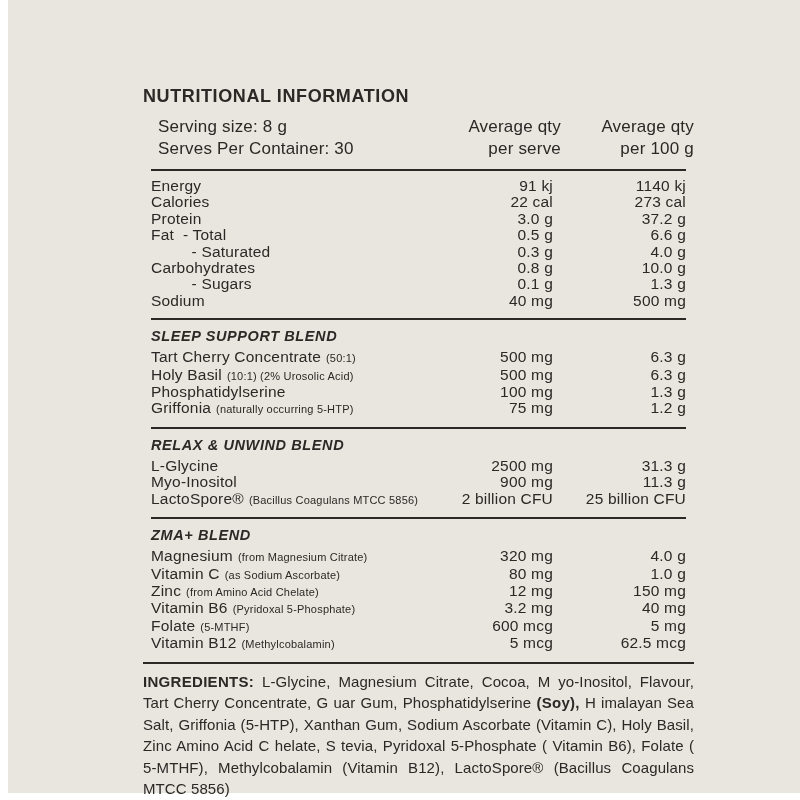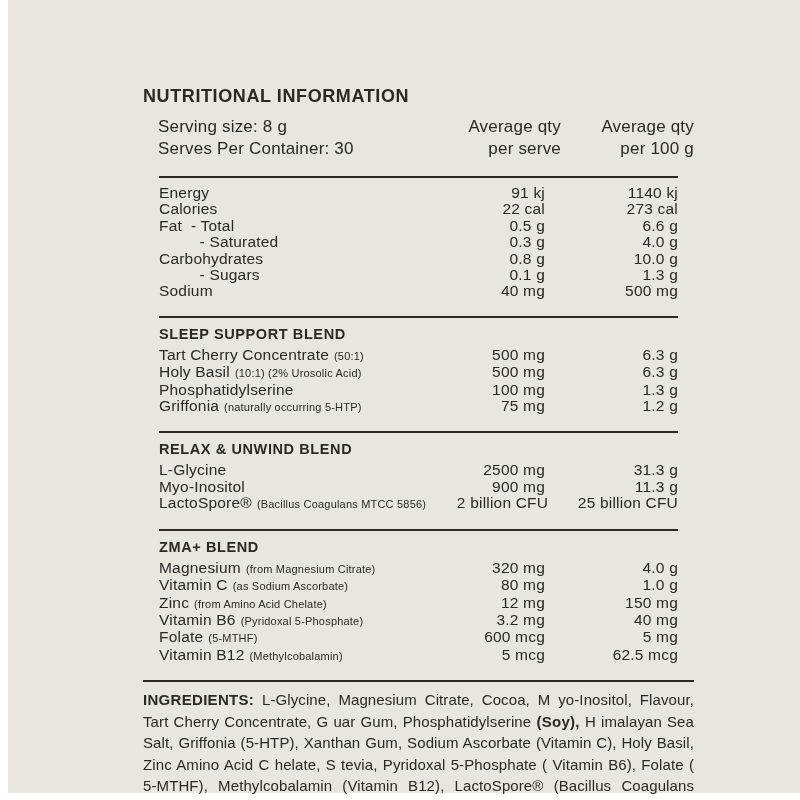--- a/index.html
+++ b/index.html
@@ -39,27 +39,28 @@
     line-height: 22px;
   }
   .hdr-serving { flex: 1; margin-left: 15px; }
   .hdr-col1 { width: 125px; text-align: right; }
   .hdr-col2 { width: 133px; text-align: right; }
   .rule {
     border: none;
     border-top: 2.5px solid #2b2926;
     margin: 9px 0 7px 0;
   }
-  .section { margin: 16px; }
+  .section { margin: 8px; }
   .section-heading {
     font-size: 14.5px;
     font-weight: bold;
     letter-spacing: 0.6px;
     line-height: 18px;
     margin: 2px 0 4px 0;
+    font-style: italic;
   }
   .row {
     display: flex;
     align-items: baseline;
     font-size: 15.5px;
     line-height: 16.4px;
   }
   .row-name { white-space: pre; }
   .row-note {
     font-size: 11px;
@@ -111,20 +112,26 @@
           <span class="row-serve">91 kj</span>
           <span class="row-per100">1140 kj</span>
         </div>
         <div class="row">
           <span class="row-name">Calories</span>
           <span class="row-fill"></span>
           <span class="row-serve">22 cal</span>
           <span class="row-per100">273 cal</span>
         </div>
         <div class="row">
+          <span class="row-name">Protein</span>
+          <span class="row-fill"></span>
+          <span class="row-serve">3.0 g</span>
+          <span class="row-per100">37.2 g</span>
+        </div>
+        <div class="row">
           <span class="row-name">Fat  - Total</span>
           <span class="row-fill"></span>
           <span class="row-serve">0.5 g</span>
           <span class="row-per100">6.6 g</span>
         </div>
         <div class="row">
           <span class="row-name">         - Saturated</span>
           <span class="row-fill"></span>
           <span class="row-serve">0.3 g</span>
           <span class="row-per100">4.0 g</span>

